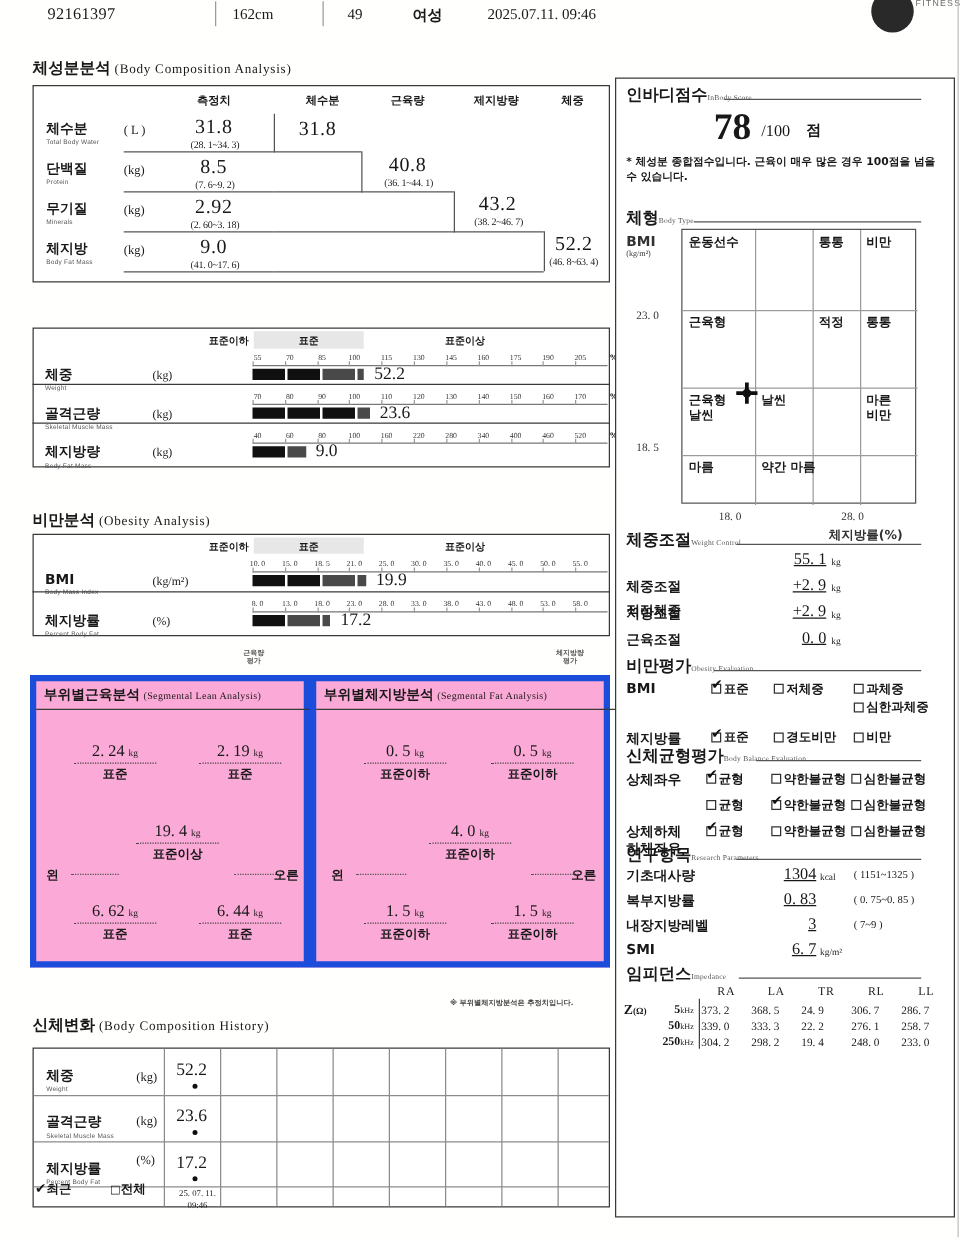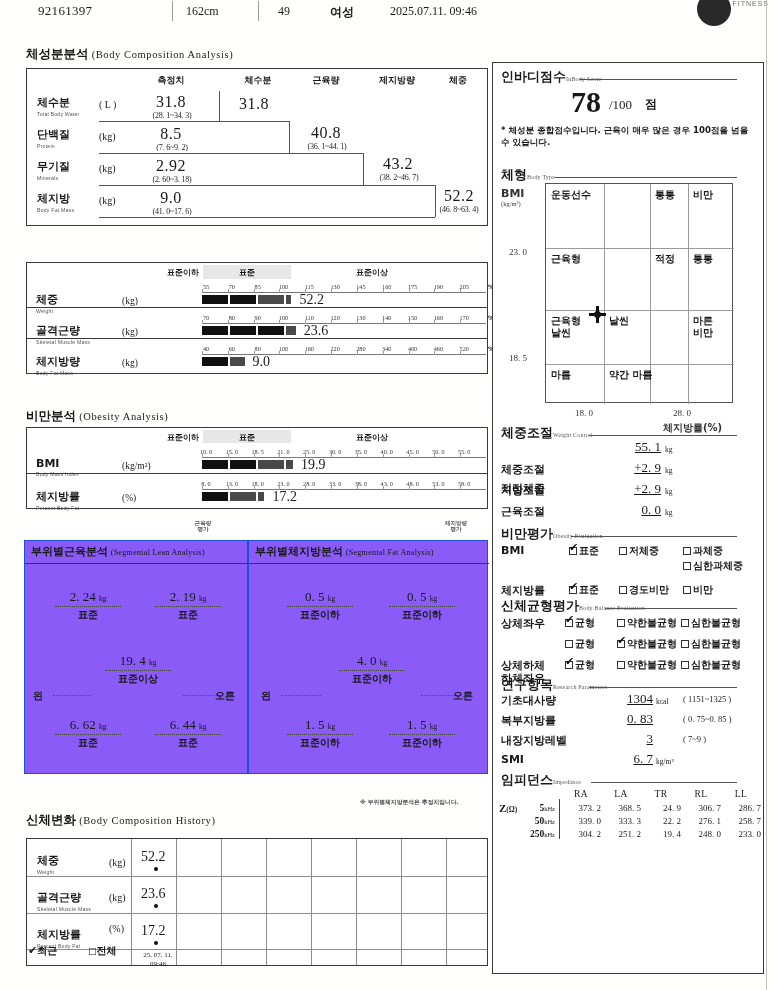--- a/index.html
+++ b/index.html
@@ -61,21 +61,21 @@
   .bandshade { position: absolute; background: #cfcfcf; opacity: .55; }
   .tickline { position: absolute; height: 1px; background: #777; }
   .tick { position: absolute; font-size: 6.2px; font-family: "Liberation Serif", serif;
           text-align: center; color: #333; }
   .barfill { position: absolute; background: #121212; height: 9px; }
   .barfill.lite { background: #4a4a4a; }
   .barval { position: absolute; font-size: 14px; font-family: "Liberation Serif", serif; }
   .pctmark { position: absolute; font-size: 6px; font-family: "DejaVu Sans", sans-serif; font-weight:bold; }
 
   
-  .segbox { position: absolute; border: 1px solid #1d4ed8; background: #8b5cf6; }
+  .segbox { position: absolute; border: 5px solid #1d4ed8; background: #f9a8d4; }
   .seg-title { position: absolute; font-size: 11px; }
   .seg-title .s-kr { font-family: "DejaVu Sans", sans-serif; font-weight: bold; font-size: 11px; }
   .seg-title .s-en { font-family: "Liberation Serif", serif; font-size: 8px; letter-spacing: .3px; }
   .seg-cell { position: absolute; text-align: center; width: 90px; }
   .seg-cell .v { font-size: 13px; font-family: "Liberation Serif", serif; }
   .seg-cell .v .u { font-size: 7.5px; }
   .seg-cell .dots { height: 0; border-top: 1px dotted #444; margin: 1px 12px 1px 12px; }
   .seg-cell .lab { font-size: 10px; font-family: "DejaVu Sans", sans-serif; font-weight: bold; }
   .side-lab { position: absolute; font-size: 10px; font-family: "DejaVu Sans", sans-serif; font-weight: bold; }
   .dotline { position: absolute; border-top: 1px dotted #555; }
@@ -135,21 +135,21 @@
     content: "✔"; position: absolute; left: -1px; top: -7px;
     font-size: 11px; color: #111; font-family: "DejaVu Sans", sans-serif;
   }
 
   .imp-h { position: absolute; font-size: 9.5px; font-family: "Liberation Serif", serif;
            text-align: center; width: 40px; letter-spacing: .5px; }
   .imp-f { position: absolute; font-size: 9.5px; font-family: "Liberation Serif", serif;
            text-align: right; width: 42px; font-weight: bold; }
   .imp-f .hz { font-size: 6.5px; font-weight: normal; }
   .imp-c { position: absolute; font-size: 9px; font-family: "Liberation Serif", serif;
-           text-align: right; width: 40px; }
+           text-align: left; width: 40px; }
   #imp-z { position: absolute; font-size: 11px; font-family: "Liberation Serif", serif; font-weight: bold; }
   #imp-z .om { font-size: 7.5px; }
 
   .footnote { position: absolute; font-size: 5.8px; font-family: "DejaVu Sans", sans-serif;
               font-weight: bold; color: #444; }
   .edge { position: absolute; background: #bdbdbd; }
 </style>
 </head>
 <body>
 
@@ -695,21 +695,21 @@
         <div class="imp-c" style="left:188px; top:740px;">306. 7</div>
         <div class="imp-c" style="left:228px; top:740px;">286. 7</div>
         <div class="imp-f" style="left:20px; top:753px;">50<span class="hz">kHz</span></div>
         <div class="imp-c" style="left:68px; top:753px;">339. 0</div>
         <div class="imp-c" style="left:108px; top:753px;">333. 3</div>
         <div class="imp-c" style="left:148px; top:753px;">22. 2</div>
         <div class="imp-c" style="left:188px; top:753px;">276. 1</div>
         <div class="imp-c" style="left:228px; top:753px;">258. 7</div>
         <div class="imp-f" style="left:20px; top:766px;">250<span class="hz">kHz</span></div>
         <div class="imp-c" style="left:68px; top:766px;">304. 2</div>
-        <div class="imp-c" style="left:108px; top:766px;">251. 2</div>
+        <div class="imp-c" style="left:108px; top:766px;">298. 2</div>
         <div class="imp-c" style="left:148px; top:766px;">19. 4</div>
         <div class="imp-c" style="left:188px; top:766px;">248. 0</div>
         <div class="imp-c" style="left:228px; top:766px;">233. 0</div>
       </div>
 
   </div>
 
   <div class="edge" style="left:766px; top:0; width:1px; height:990px;"></div>
 </div>
 

